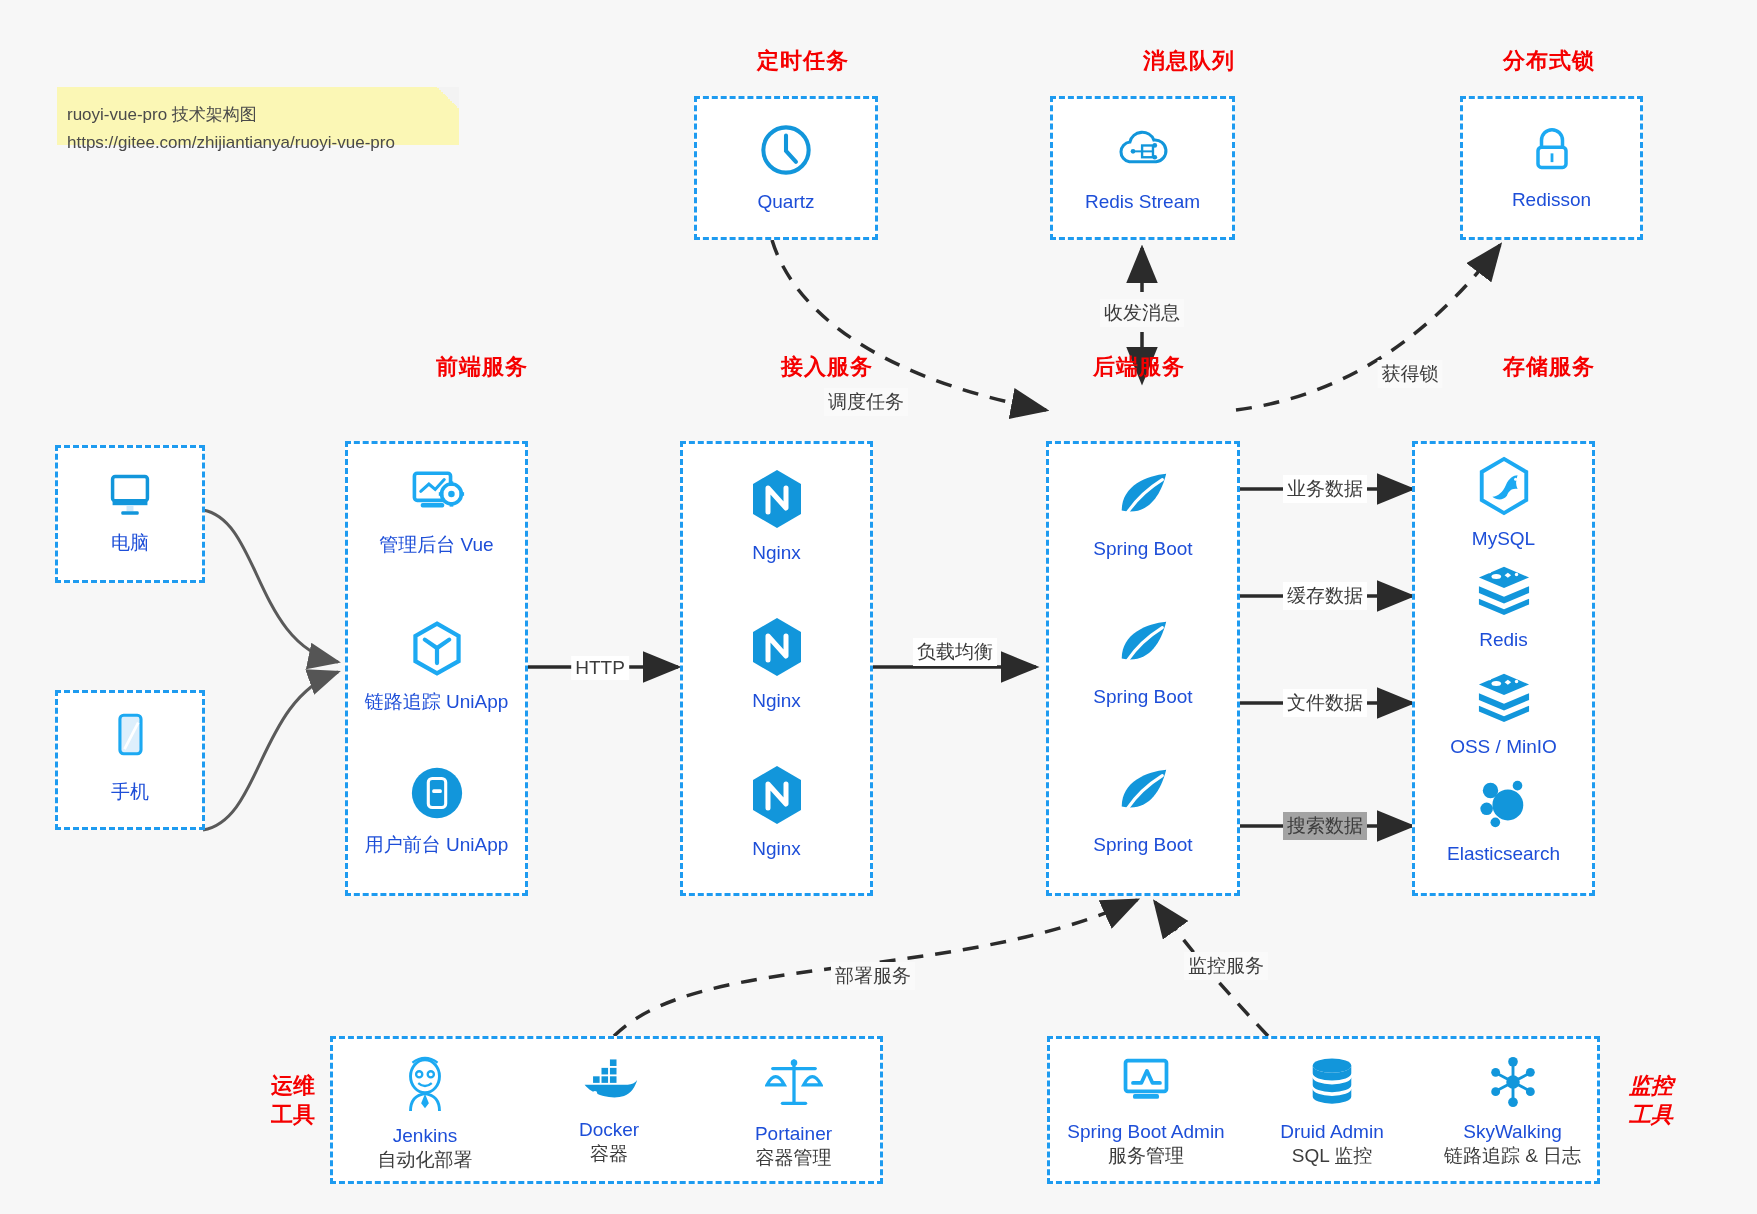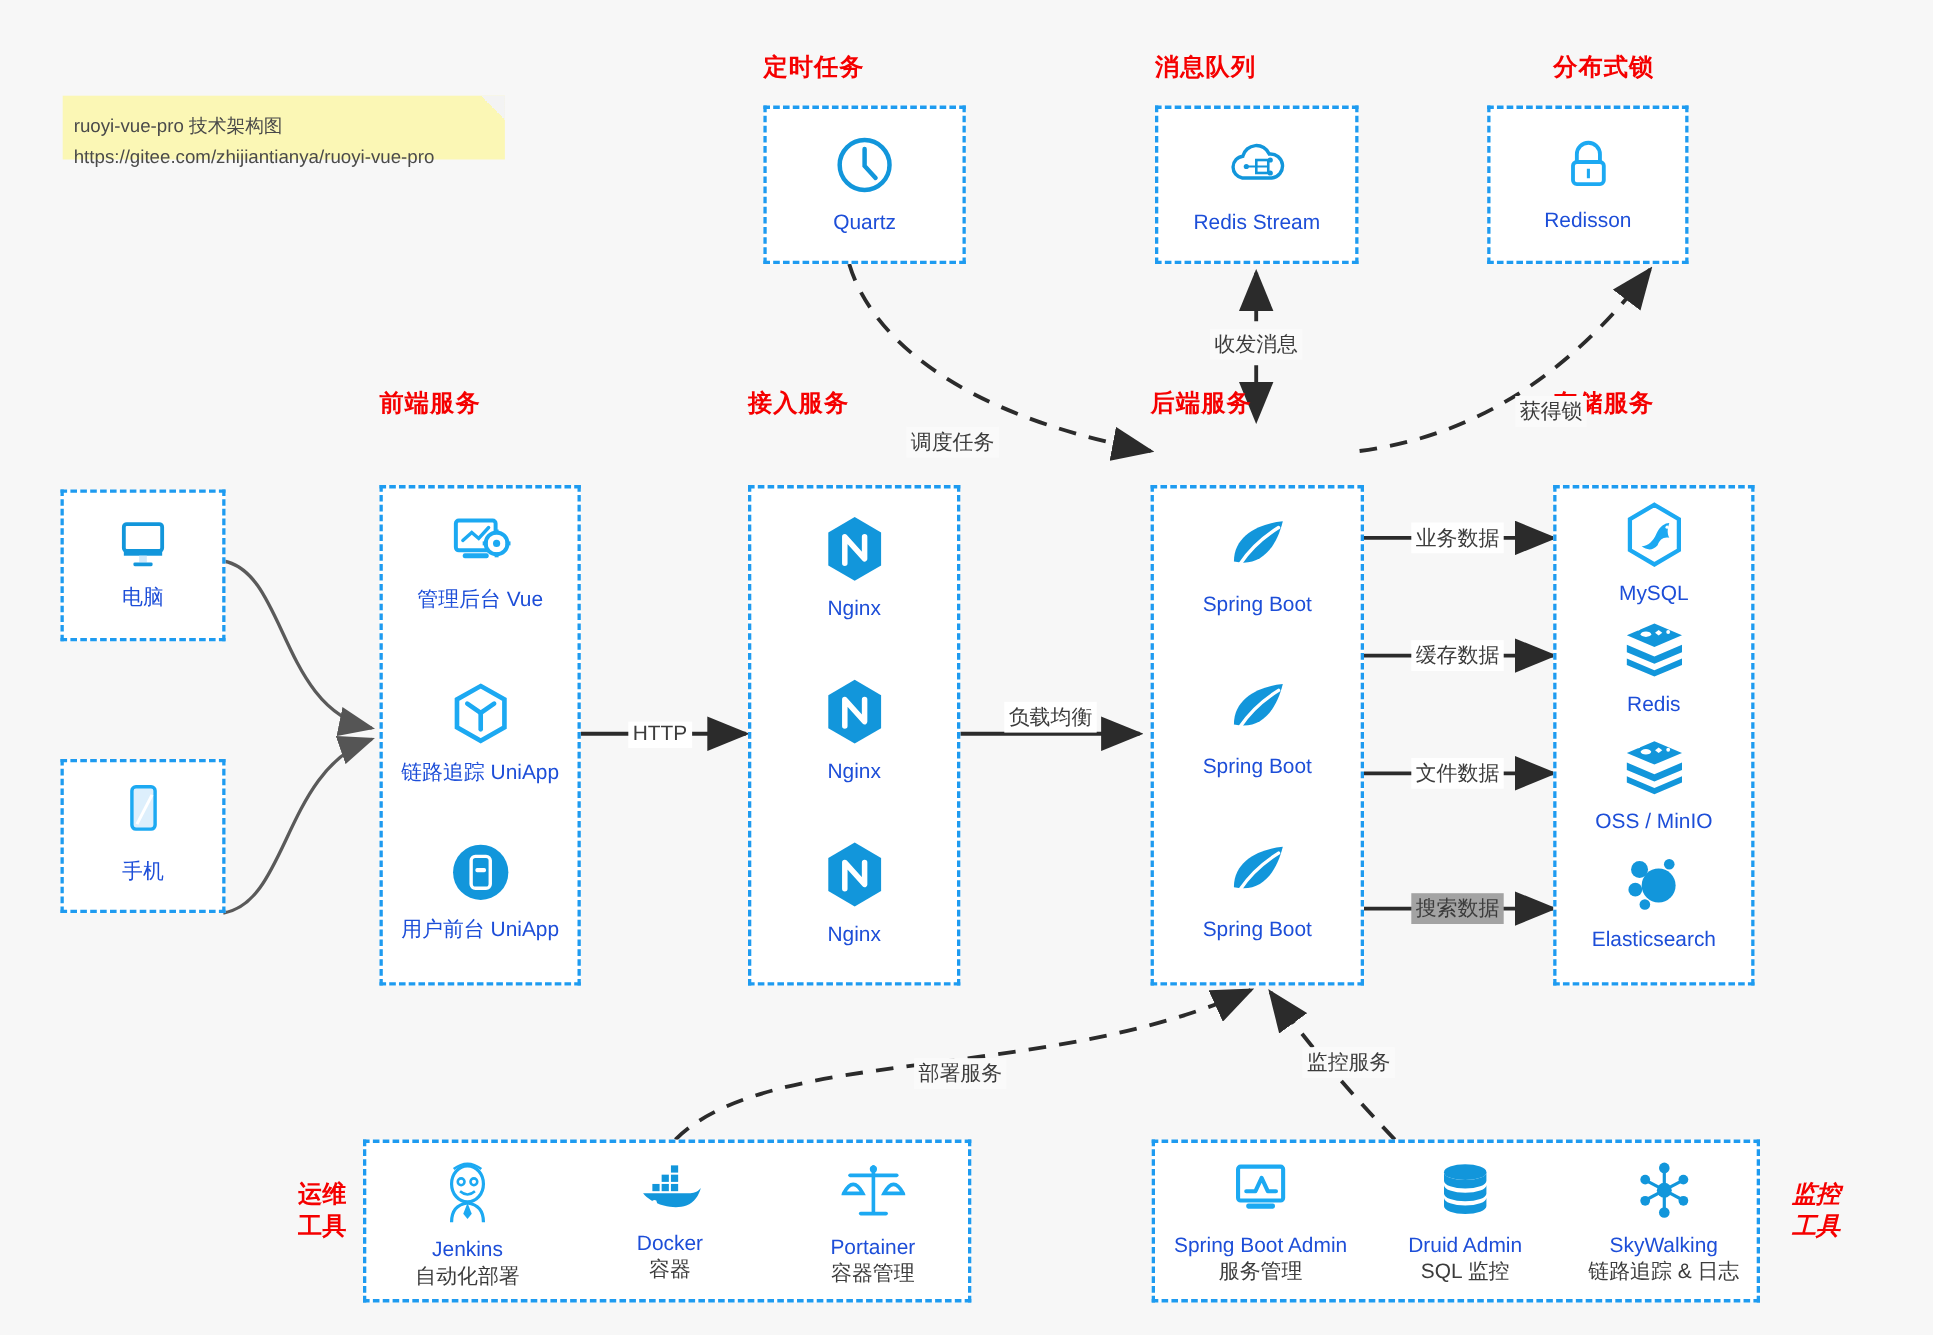--- a/index.html
+++ b/index.html
@@ -20,21 +20,21 @@
     background:#ffffff;
     box-sizing:border-box;
   }
   .group-title{
     position:absolute;
     color:#f50000;
     font-weight:bold;
     font-size:22px;
     letter-spacing:1px;
     white-space:nowrap;
-    text-align:left;
+    text-align:right;
   }
   .node{
     position:absolute;
     width:100%;
     text-align:center;
     box-sizing:border-box;
   }
   .node .label{
     font-size:19px;
     color:#1d4ed8;
@@ -155,21 +155,21 @@
           <circle cx="21" cy="33.5" r="2.6" fill="#1296db"></circle>
           <circle cx="45" cy="27" r="2.6" fill="#1296db"></circle>
           <circle cx="45" cy="40" r="2.6" fill="#1296db"></circle>
         </svg>
       </span>
       <div class="label">Redis Stream</div>
     </div>
   </div>
 
   <div class="group-title" style="left:1412px;top:46px;width:183px;">分布式锁</div>
-  <div class="group" style="left:1352px;top:96px;width:183px;height:144px;">
+  <div class="group" style="left:1460px;top:96px;width:183px;height:144px;">
     <div class="node" style="top:22px;">
       <span class="icon">
         <svg width="54" height="56" viewBox="0 0 60 64">
           <path d="M18 30 V22 a12 12 0 0 1 24 0 v8" fill="none" stroke="#1ca9f2" stroke-width="4"></path>
           <rect x="14" y="30" width="32" height="23" rx="4" fill="none" stroke="#1ca9f2" stroke-width="4"></rect>
           <line x1="30" y1="37" x2="30" y2="47" stroke="#1ca9f2" stroke-width="3.2"></line>
         </svg>
       </span>
       <div class="label">Redisson</div>
     </div>
@@ -268,21 +268,21 @@
       <span class="icon">
         <svg width="58" height="62" viewBox="0 0 56 62">
           <path d="M28 2 L52 16 L52 46 L28 60 L4 46 L4 16 Z" fill="#1296db"></path>
           <path d="M19 44 V20 L37 40 V20" fill="none" stroke="#ffffff" stroke-width="5" stroke-linecap="round" stroke-linejoin="round"></path>
         </svg>
       </span>
       <div class="label">Nginx</div>
     </div>
   </div>
 
-  <div class="group-title" style="left:1046px;top:352px;width:194px;">后端服务</div>
+  <div class="group-title" style="left:991px;top:352px;width:194px;">后端服务</div>
   <div class="group" style="left:1046px;top:441px;width:194px;height:455px;">
     <div class="node" style="top:24px;">
       <span class="icon">
         <svg width="58" height="58" viewBox="0 0 60 60">
           <path d="M8 44 C8 18 34 8 54 6 C48 30 34 50 8 44 Z" fill="#1296db"></path>
           <path d="M14 46 C22 34 34 22 50 12" fill="none" stroke="#ffffff" stroke-width="3.2" stroke-linecap="round"></path>
         </svg>
       </span>
       <div class="label">Spring Boot</div>
     </div>

